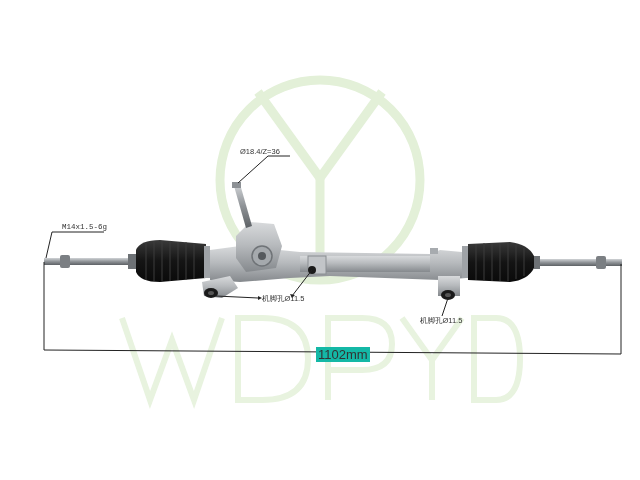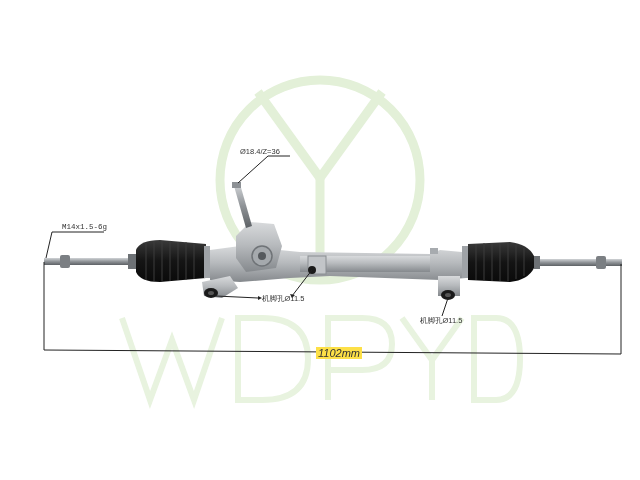--- a/index.html
+++ b/index.html
@@ -1,19 +1,19 @@
 <!DOCTYPE html>
 <html><head>
 <meta charset="utf-8">
 <style>
   html, body { margin:0; padding:0; background:#ffffff; }
   body { width:640px; height:480px; position:relative; overflow:hidden; font-family:"Liberation Sans", sans-serif; }
   .stage { position:absolute; left:0; top:0; width:640px; height:456px; }
   .label { position:absolute; font-size:7.5px; color:#333333; white-space:nowrap; font-family:"Liberation Sans", sans-serif; }
-  .dim-label { position:absolute; font-size:11px; color:#333333; background:#fde047; padding:0 2px; white-space:nowrap;font-style:italic; }
+  .dim-label { position:absolute; font-size:13px; color:#333333; background:#14b8a6; padding:0 2px; white-space:nowrap; }
   svg { position:absolute; left:0; top:0; }
 </style>
 </head>
 <body>
 
 <div class="stage">
 
   <svg width="640" height="480">
     <g fill="none" stroke="#e3f0d8" stroke-width="9">
       <circle cx="320" cy="180" r="100"></circle>

